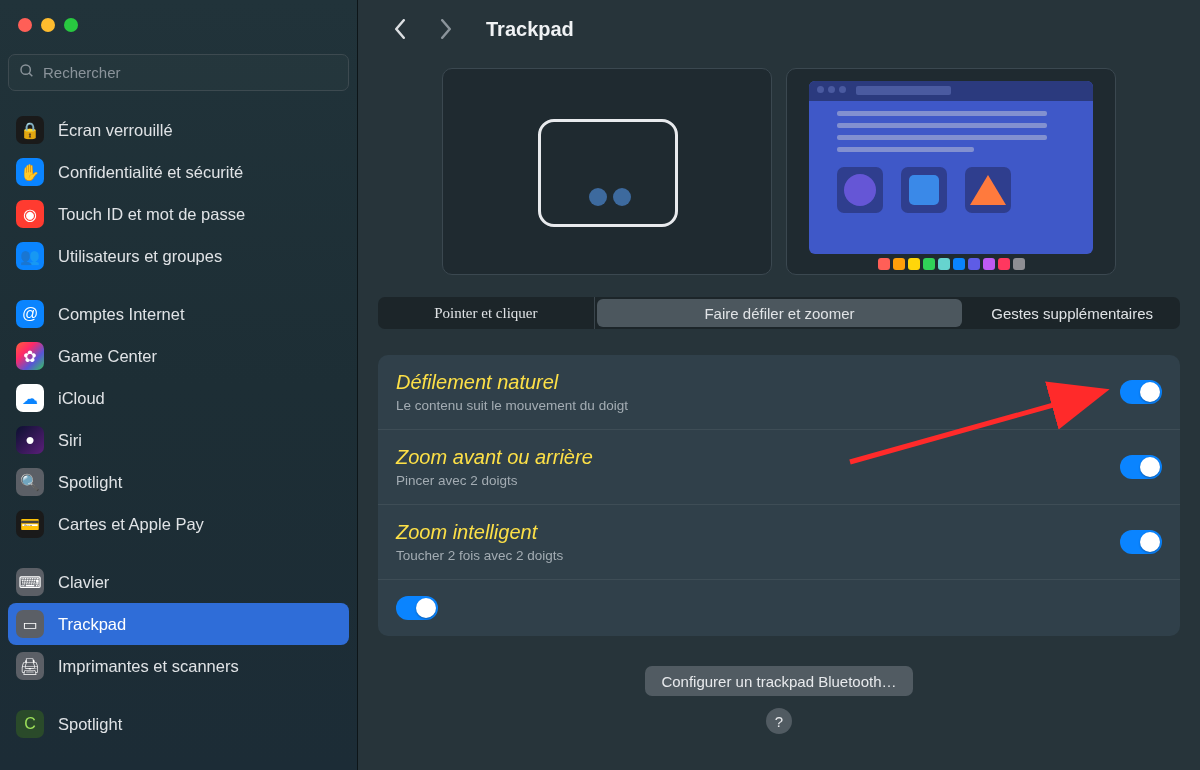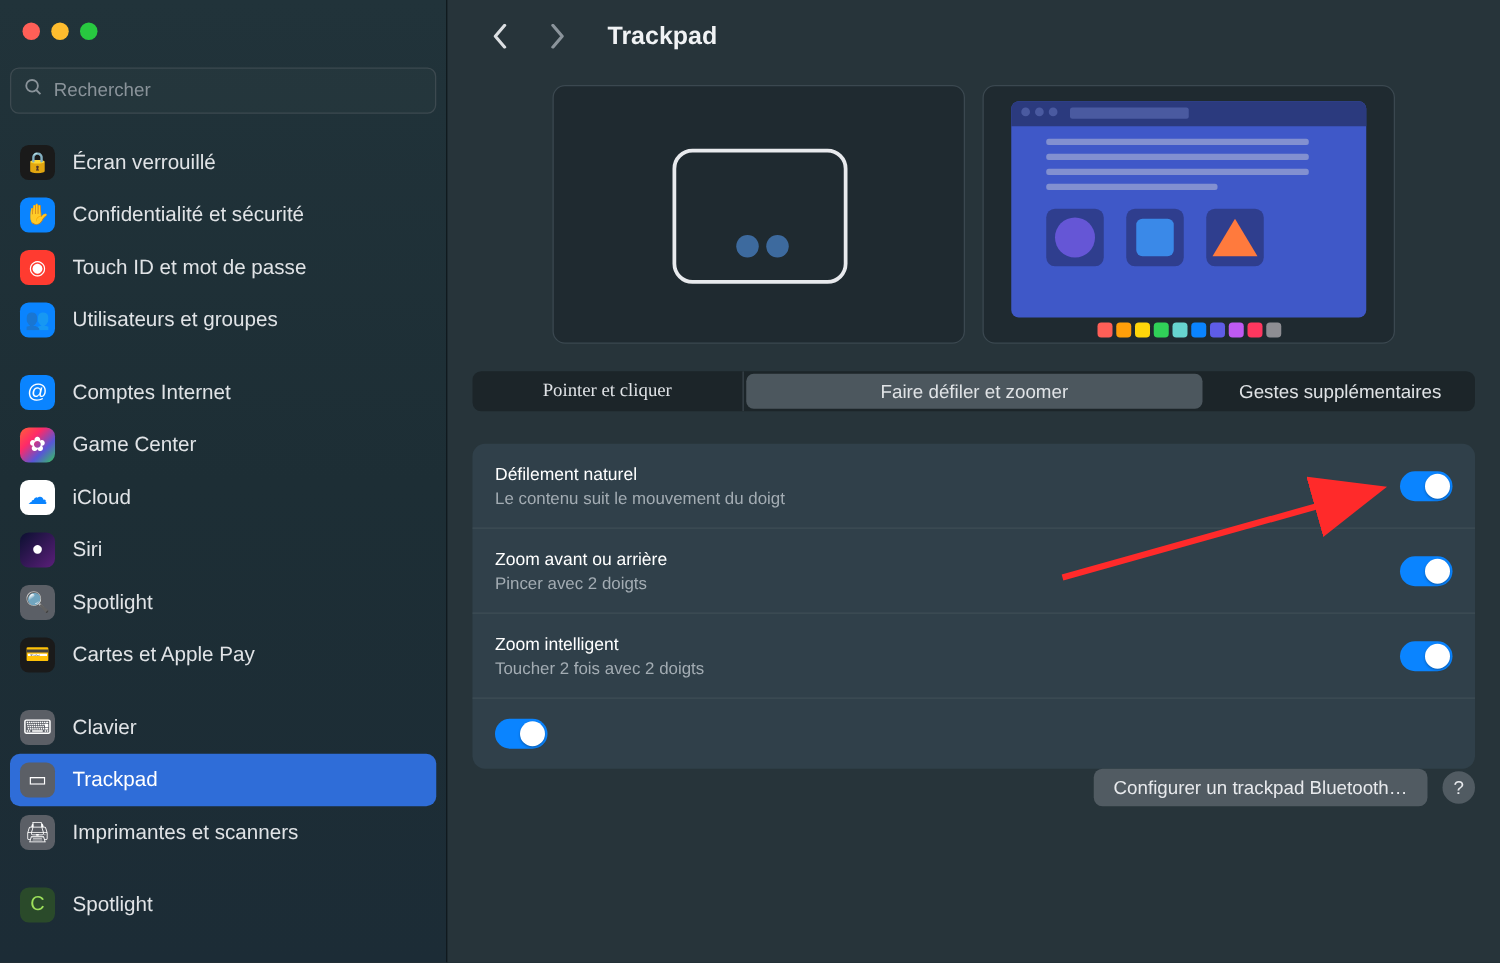--- a/index.html
+++ b/index.html
@@ -264,21 +264,21 @@
       border-radius: 10px;
     }
     .setting-row {
       display: flex;
       align-items: center;
       padding: 16px 18px;
       border-bottom: 1px solid #3e4d56;
     }
     .setting-row:last-child { border-bottom: none; }
     .setting-text { flex: 1; }
-    .setting-title { font-size: 14px; color: #ffffff; }
+    .setting-title { font-size: 20px; color: #fde047; font-style: italic; }
     .setting-sub { font-size: 13.5px; color: #a3acb3; margin-top: 4px; }
     .toggle {
       width: 42px; height: 24px;
       background: #0a84ff;
       border-radius: 20px;
       position: relative;
       flex-shrink: 0;
     }
     .toggle::after {
       content: "";
@@ -290,21 +290,23 @@
       right: 2px;
       box-shadow: 0 1px 2px rgba(0,0,0,0.3);
     }
 
     
     .footer {
       display: flex;
       justify-content: flex-end;
       align-items: center;
       gap: 12px;
+      margin-top: 30px;
       padding-right: 0;
+      flex-direction: column;
     }
     .footer-btn {
       background: #515b62;
       color: #e8eaed;
       font-size: 15px;
       border-radius: 7px;
       height: 30px;
       padding: 0 16px;
       display: flex;
       align-items: center;

